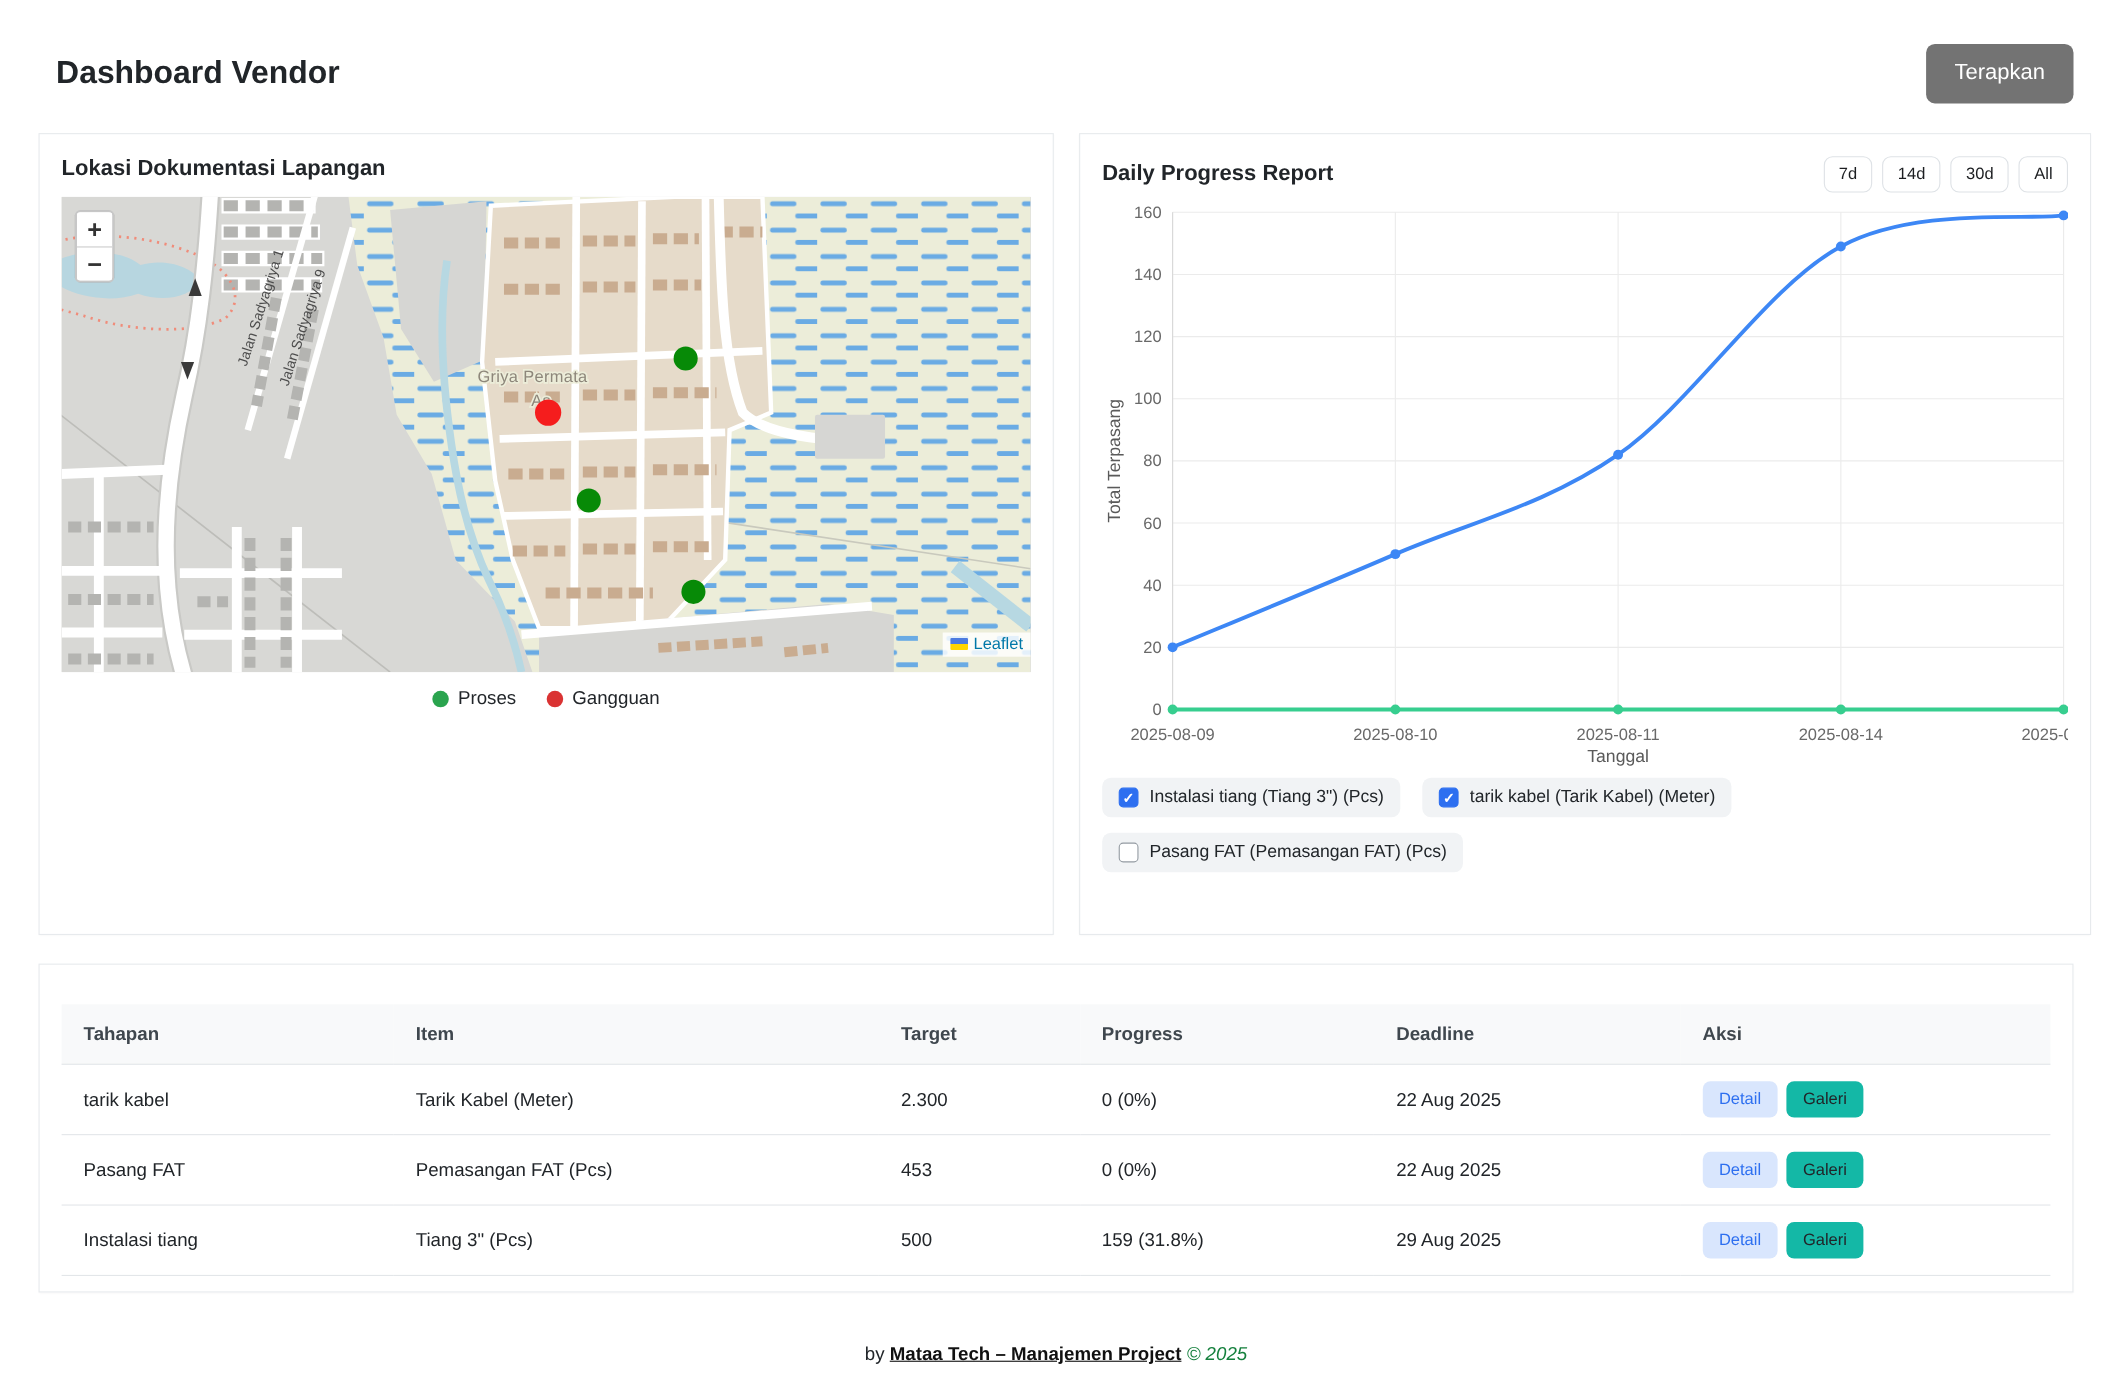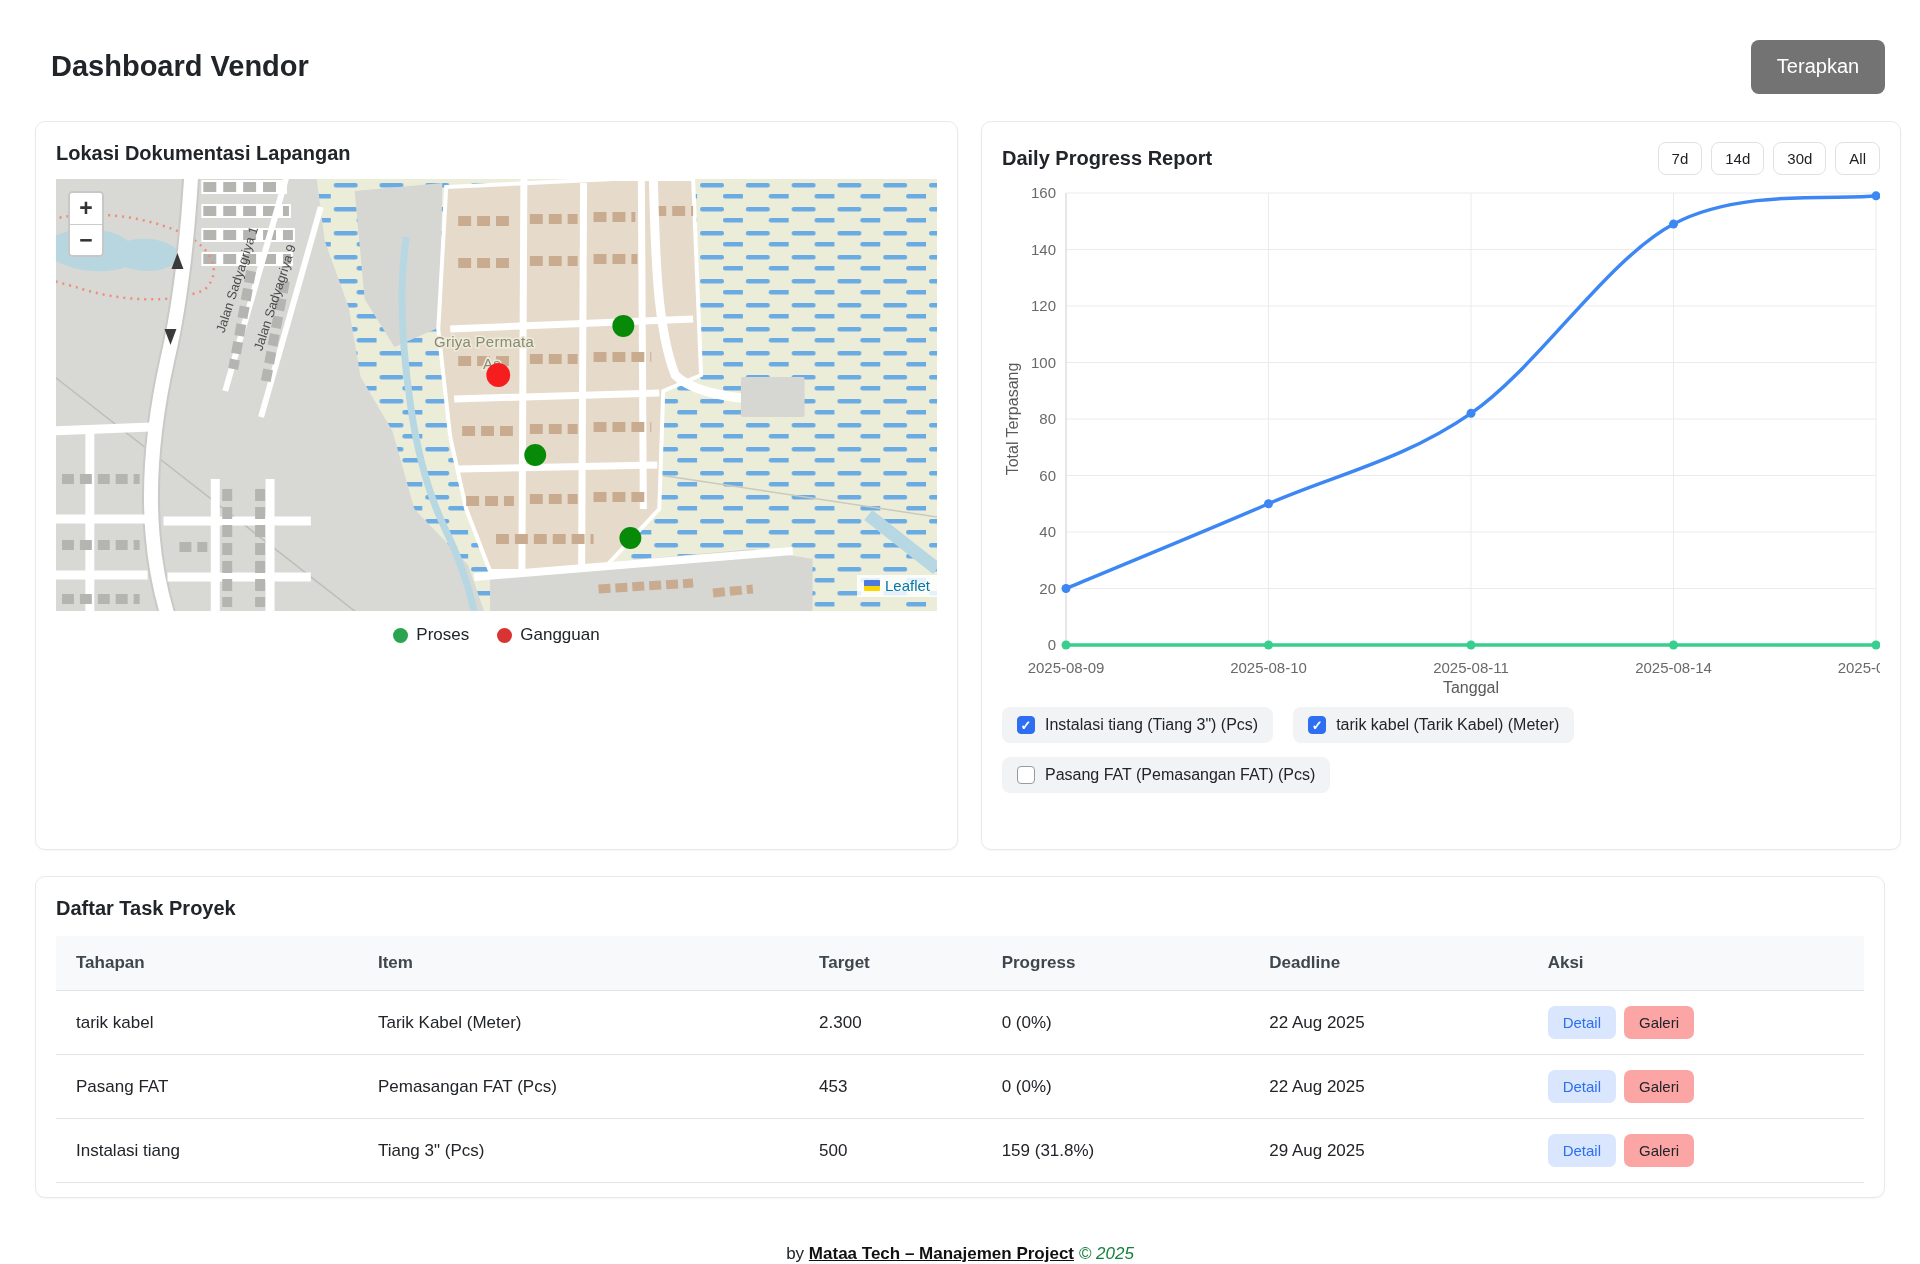--- a/index.html
+++ b/index.html
@@ -12,21 +12,21 @@
   .page-title { font-size:29px; font-weight:700; margin:16px; }
   .topbar-controls { display:flex; gap:14px; align-items:center; }
   .select { width:268px; height:54px; border:1px solid #d3d8dd; border-radius:8px; background:#fff;
             display:flex; align-items:center; justify-content:space-between; padding:0 16px 0 20px;
             font-size:20px; cursor:pointer; }
   .btn-primary { width:134px; height:54px; background:#737373; color:#fff; font-size:20px;
                  border:none; border-radius:8px; cursor:pointer; }
 
   
   .cards { display:grid; grid-template-columns:923px 920px; gap:23px; padding:0 35px; margin-top:22px; align-items:start; }
-  .card { border:1px solid #e7eaed; border-radius:10px; background:#fff;
+  .card { border:1px solid #e7eaed; border-radius:0; background:#fff;
           box-shadow:0 1px 2px rgba(0,0,0,.04); padding:20px; }
   .card-tall { height:729px; }
   .card-title { font-size:20px; font-weight:700; margin:0 0 14px; }
 
   
   .map-wrap { position:relative; height:432px; overflow:hidden; background:#d8d8d5; cursor:grab; }
   .map-svg { display:block; width:100%; height:432px; }
   .leaflet-zoom { position:absolute; top:12px; left:12px; width:36px; border:2px solid rgba(0,0,0,.22);
                   border-radius:5px; overflow:hidden; background:#fff; }
   .zoom-btn { width:100%; height:31px; display:flex; align-items:center; justify-content:center;
@@ -64,21 +64,21 @@
         font-size:13px; font-weight:700; color:#fff; background:#fff; border:1.5px solid #949ba2; }
   .cb.checked { background:#2d6ff0; border-color:#2d6ff0; }
 
   
   .table-card { margin:26px 35px 0; padding:20px 20px 14px; }
   table { border-collapse:collapse; table-layout:fixed; width:100%; font-size:17px; margin-top:16px; }
   thead th { background:#f8f9fa; text-align:left; font-weight:700; color:#3f474e; padding:17px 20px; }
   tbody td { padding:15px 20px; border-top:1px solid #e3e6e9; }
   tbody tr:last-child td { border-bottom:1px solid #e3e6e9; }
   .btn-detail { background:#d9e6fd; color:#2d6ff0; border:none; border-radius:7px; padding:8px 15px; font-size:15px; cursor:pointer; }
-  .btn-galeri { background:#fca5a5; color:#212529; border:none; border-radius:7px; padding:8px 15px; font-size:15px; margin-left:8px; cursor:pointer; }
+  .btn-galeri { background:#14b8a6; color:#212529; border:none; border-radius:7px; padding:8px 15px; font-size:15px; margin-left:8px; cursor:pointer; }
 
   
   .footer { text-align:center; margin:46px 0 30px; font-size:17px; color:#212529; }
   .footer a { color:#111; font-weight:600; text-decoration:underline; }
   .footer .muted { color:#15803d;font-style:italic; }
 </style>
 </head>
 <body>
 
 <div class="topbar">
@@ -326,21 +326,20 @@
         </label>
         <label class="chip">
           <span class="cb"></span>
           <span>Pasang FAT (Pemasangan FAT) (Pcs)</span>
         </label>
       </div>
   </div>
 </div>
 
 <div class="card table-card">
-  <h2 class="card-title">Daftar Task Proyek</h2>
   <table>
     <colgroup>
       <col style="width:16.7%">
         <col style="width:24.4%">
         <col style="width:10.1%">
       <col style="width:14.8%">
         <col style="width:15.4%">
         <col style="width:18.6%">
     </colgroup>
     <thead>

